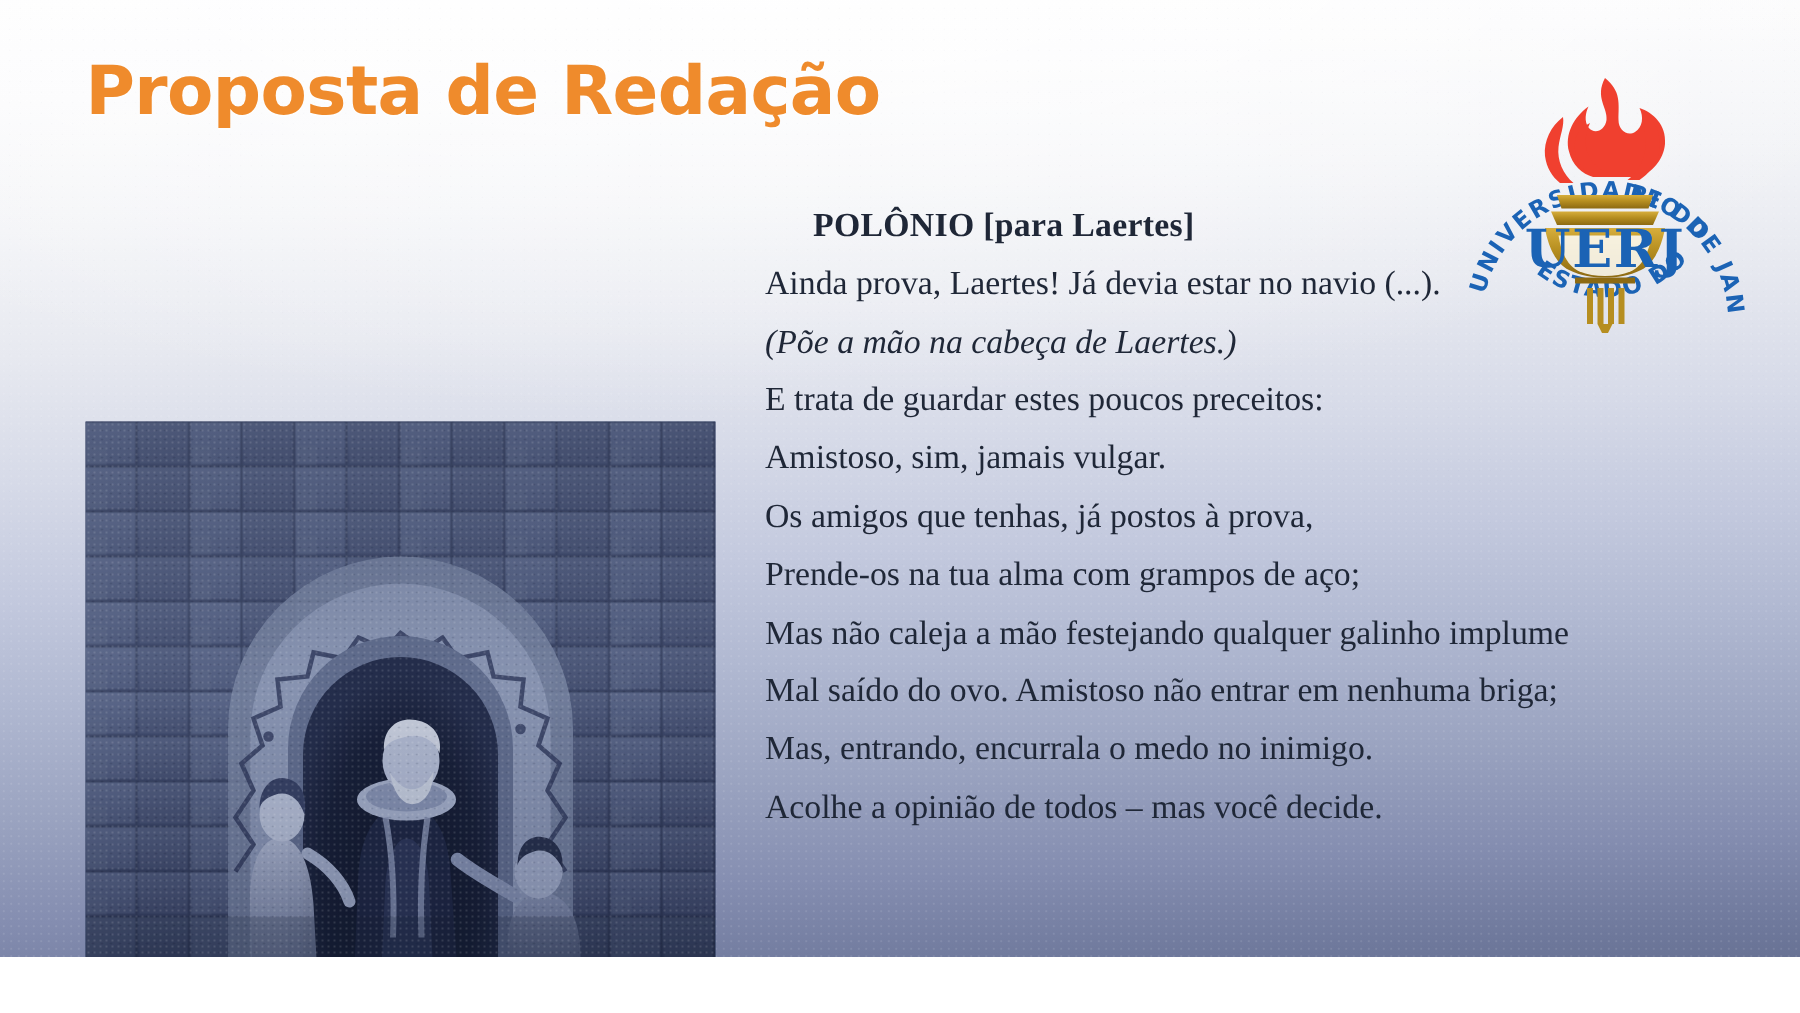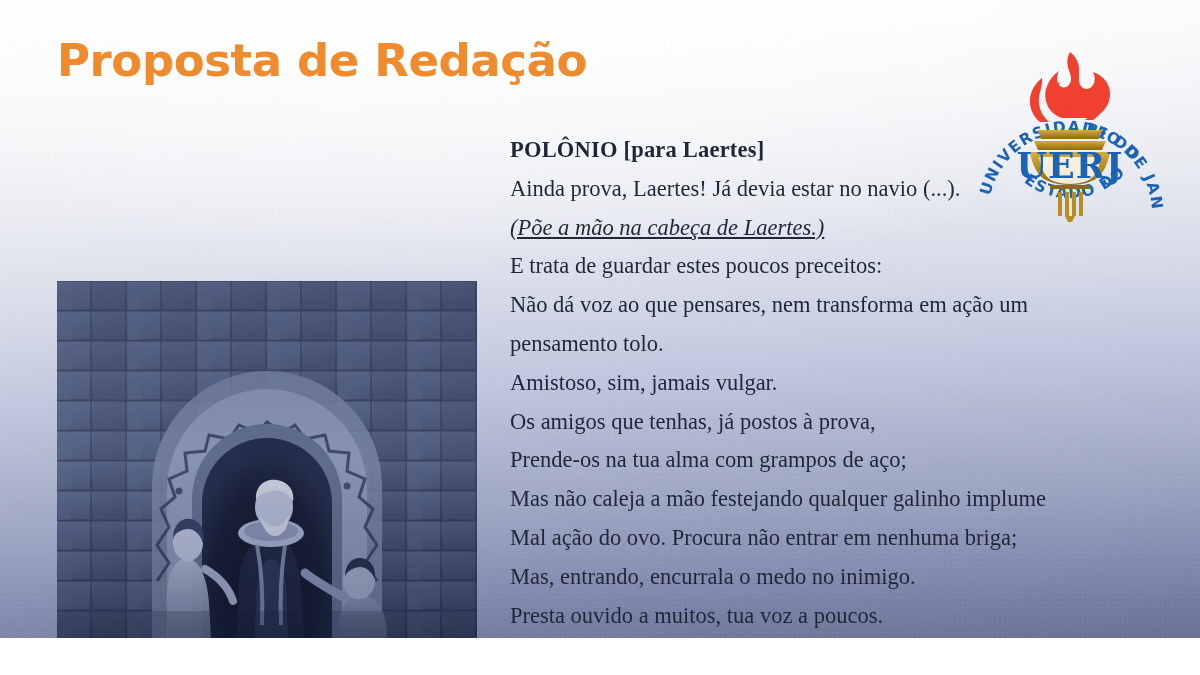--- a/index.html
+++ b/index.html
@@ -103,22 +103,22 @@
     position: absolute;
     left: 510px;
     top: 131px;
     width: 588px;
     font-family: "Liberation Serif", "DejaVu Serif", serif;
     font-size: 22.5px;
     line-height: 38.8px;
     color: #1f2737;
   }
   #quote .ln { white-space: normal; }
-  #quote .ln.speaker { font-weight: 700; letter-spacing: .2px; }
-  #quote .ln.stage { font-style: italic; text-decoration: underline; }
+  #quote .ln.speaker { font-weight: 700; letter-spacing: .2px; margin-left: 32px; }
+  #quote .ln.stage { font-style: italic; }
 </style>
 </head>
 <body>
 
 <div id="slide">
 
   <div id="noise"></div>
 
   <div id="title">Proposta de Redação</div>
 
@@ -264,24 +264,22 @@
     <div id="photo-tint"></div>
     <div id="photo-grain"></div>
 
   </div>
 
   <div id="quote">
       <div class="ln speaker">POLÔNIO [para Laertes]</div>
       <div class="ln normal">Ainda prova, Laertes! Já devia estar no navio (...).</div>
       <div class="ln stage">(Põe a mão na cabeça de Laertes.)</div>
       <div class="ln normal">E trata de guardar estes poucos preceitos:</div>
-      <div class="ln normal">Não dá voz ao que pensares, nem transforma em ação um pensamento tolo.</div>
       <div class="ln normal">Amistoso, sim, jamais vulgar.</div>
       <div class="ln normal">Os amigos que tenhas, já postos à prova,</div>
       <div class="ln normal">Prende-os na tua alma com grampos de aço;</div>
       <div class="ln normal">Mas não caleja a mão festejando qualquer galinho implume</div>
-      <div class="ln normal">Mal ação do ovo. Procura não entrar em nenhuma briga;</div>
+      <div class="ln normal">Mal saído do ovo. Amistoso não entrar em nenhuma briga;</div>
       <div class="ln normal">Mas, entrando, encurrala o medo no inimigo.</div>
-      <div class="ln normal">Presta ouvido a muitos, tua voz a poucos.</div>
       <div class="ln normal">Acolhe a opinião de todos – mas você decide.</div>
     </div>
 
 </div>
 
 </body></html>

